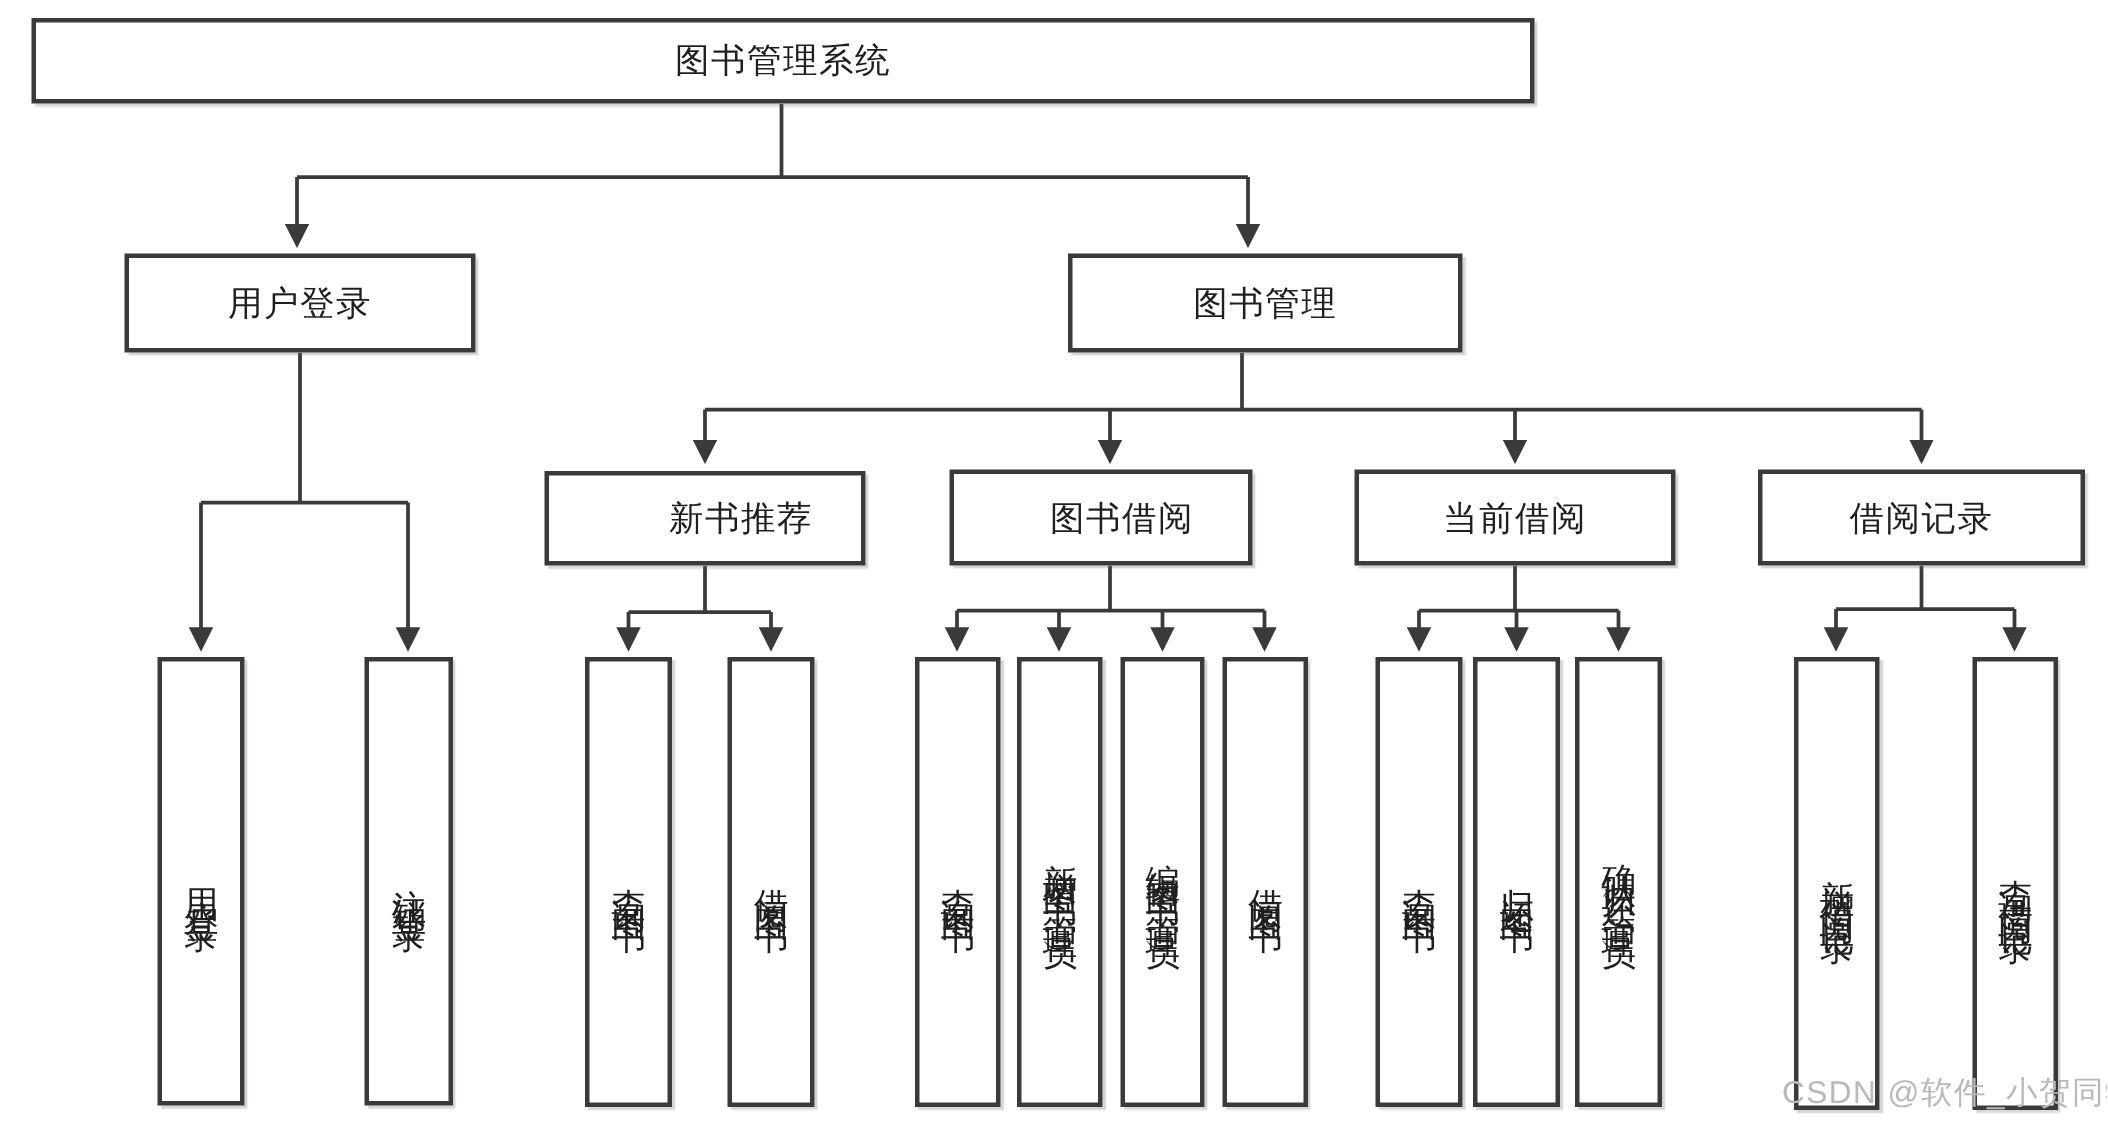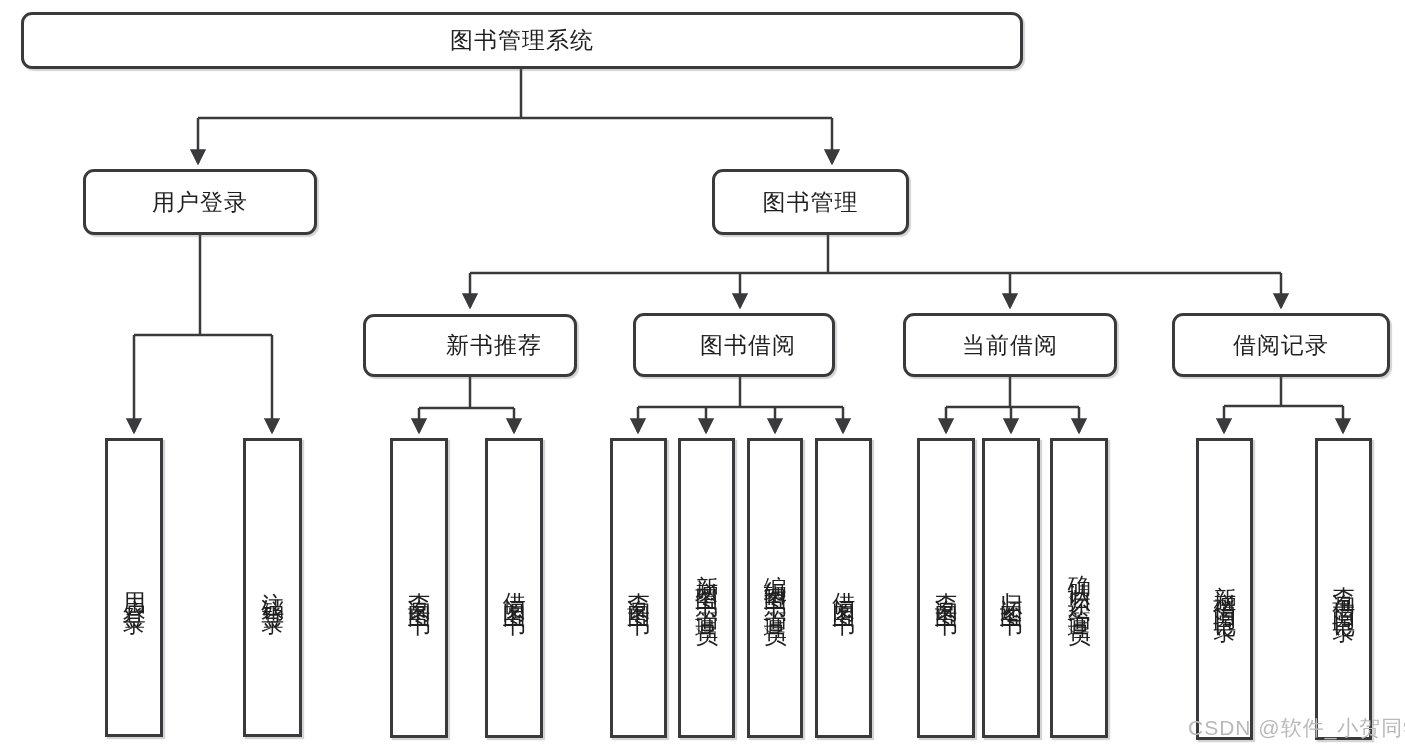--- a/index.html
+++ b/index.html
@@ -26,21 +26,20 @@
     display: flex;
     align-items: center;
     justify-content: center;
     z-index: 2;
     box-shadow: 2px 2px 1px rgba(100,100,100,0.28);
   }
   .hbox {
     font-size: 23px;
     letter-spacing: 1px;
     text-align: center;
-    border-radius: 11px;
   }
   .vbox {
     writing-mode: vertical-rl;
     text-orientation: mixed;
     font-size: 23px;
     letter-spacing: 7px;
     line-height: 1.1;
     text-align: center;
   }
   .watermark {
@@ -105,21 +104,21 @@
       <path d="M1281,377 V406"></path>
       <path d="M1224,406 H1343"></path>
       <path d="M1224,406 V432" marker-end="url(#arrow)"></path>
       <path d="M1343,406 V432" marker-end="url(#arrow)"></path>
     </g>
   </svg>
 
   <div class="node hbox" style="left:21px; top:12px; width:1002px; height:57px;">图书管理系统</div>
 
   <div class="node hbox" style="left:83px; top:169px; width:234px; height:66px;">用户登录</div>
-  <div class="node hbox" style="left:712px; top:169px; width:197px; height:66px;">图书管理</div>
+  <div class="node hbox" style="left:712px; top:169px; width:263px; height:66px;">图书管理</div>
 
   <div class="node hbox" style="left:363px; top:314px; width:214px; height:63px;padding-left:48px;">新书推荐</div>
   <div class="node hbox" style="left:633px; top:313px; width:202px; height:64px;padding-left:28px;">图书借阅</div>
   <div class="node hbox" style="left:903px; top:313px; width:214px; height:64px;">当前借阅</div>
   <div class="node hbox" style="left:1172px; top:313px; width:218px; height:64px;font-family:Liberation Mono, monospace;">借阅记录</div>
 
   <div class="node vbox" style="left:105px; top:438px; width:58px; height:299px;">用户登录</div>
   <div class="node vbox" style="left:243px; top:438px; width:59px; height:299px;">注销登录</div>
 
   <div class="node vbox" style="left:390px; top:438px; width:58px; height:300px;">查询图书</div>

